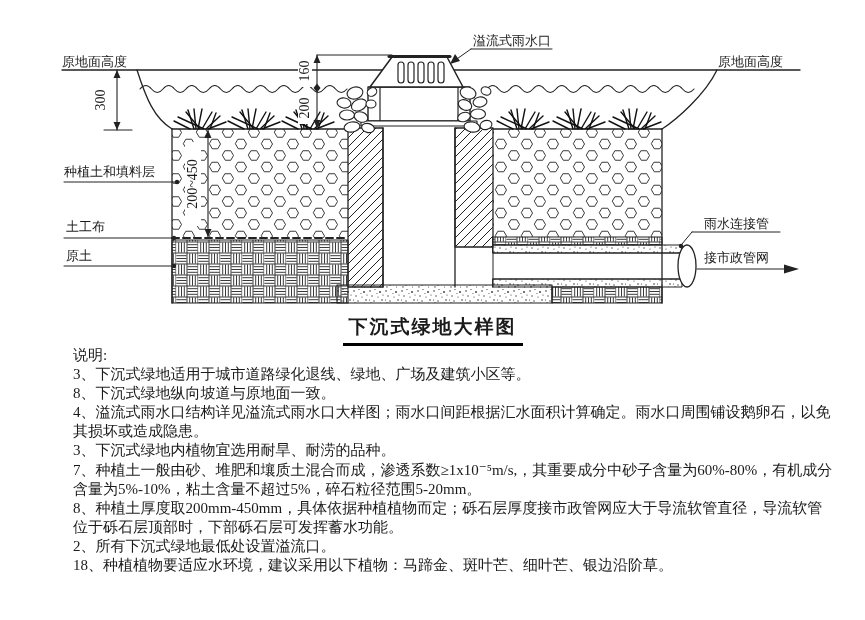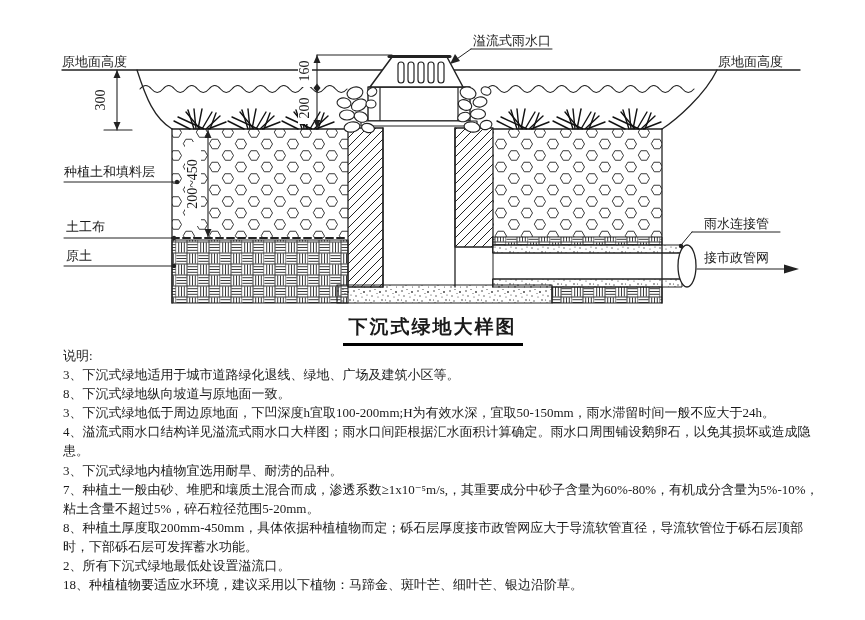--- a/index.html
+++ b/index.html
@@ -4,21 +4,21 @@
 <style>
   html,body{margin:0;padding:0;background:#fff;}
   #page{position:relative;width:865px;height:620px;background:#fff;overflow:hidden;
         font-family:"Liberation Serif","DejaVu Serif",serif;color:#1a1a1a;}
   #drawing{position:absolute;left:0;top:0;}
   .lbl{font:13px "Liberation Serif","DejaVu Serif",serif;fill:#1a1a1a;}
   .dim{font:14px "Liberation Serif","DejaVu Serif",serif;fill:#1a1a1a;}
   #title-wrap{position:absolute;left:0;top:314px;width:865px;text-align:center;}
   #fig-title{display:inline-block;font-size:19px;font-weight:bold;letter-spacing:2px;
              border-bottom:3.5px solid #000;padding:0 6px 3px 6px;}
-  #notes{position:absolute;left:63px;top:346px;width:760px;font-size:13px;line-height:19.1px;}
+  #notes{position:absolute;left:73px;top:346px;width:760px;font-size:15px;line-height:19.1px;}
   #notes div{white-space:normal;}
 </style>
 </head>
 <body>
 
 <div id="page">
 
 <svg id="drawing" width="865" height="312" viewBox="0 0 865 312" stroke-linecap="round" stroke-linejoin="round">
   <defs>
 
@@ -258,21 +258,20 @@
 </svg>
 
 <div id="title-wrap">
   <span id="fig-title">下沉式绿地大样图</span>
 </div>
 
 <div id="notes">
   <div>说明:</div>
   <div>3、下沉式绿地适用于城市道路绿化退线、绿地、广场及建筑小区等。</div>
   <div>8、下沉式绿地纵向坡道与原地面一致。</div>
-  <div>3、下沉式绿地低于周边原地面，下凹深度h宜取100-200mm;H为有效水深，宜取50-150mm，雨水滞留时间一般不应大于24h。</div>
   <div>4、溢流式雨水口结构详见溢流式雨水口大样图；雨水口间距根据汇水面积计算确定。雨水口周围铺设鹅卵石，以免其损坏或造成隐患。</div>
   <div>3、下沉式绿地内植物宜选用耐旱、耐涝的品种。</div>
   <div>7、种植土一般由砂、堆肥和壤质土混合而成，渗透系数≥1x10⁻⁵m/s,，其重要成分中砂子含量为60%-80%，有机成分含量为5%-10%，粘土含量不超过5%，碎石粒径范围5-20mm。</div>
   <div>8、种植土厚度取200mm-450mm，具体依据种植植物而定；砾石层厚度接市政管网应大于导流软管直径，导流软管位于砾石层顶部时，下部砾石层可发挥蓄水功能。</div>
   <div>2、所有下沉式绿地最低处设置溢流口。</div>
   <div>18、种植植物要适应水环境，建议采用以下植物：马蹄金、斑叶芒、细叶芒、银边沿阶草。</div>
 </div>
 
 </div>
 

